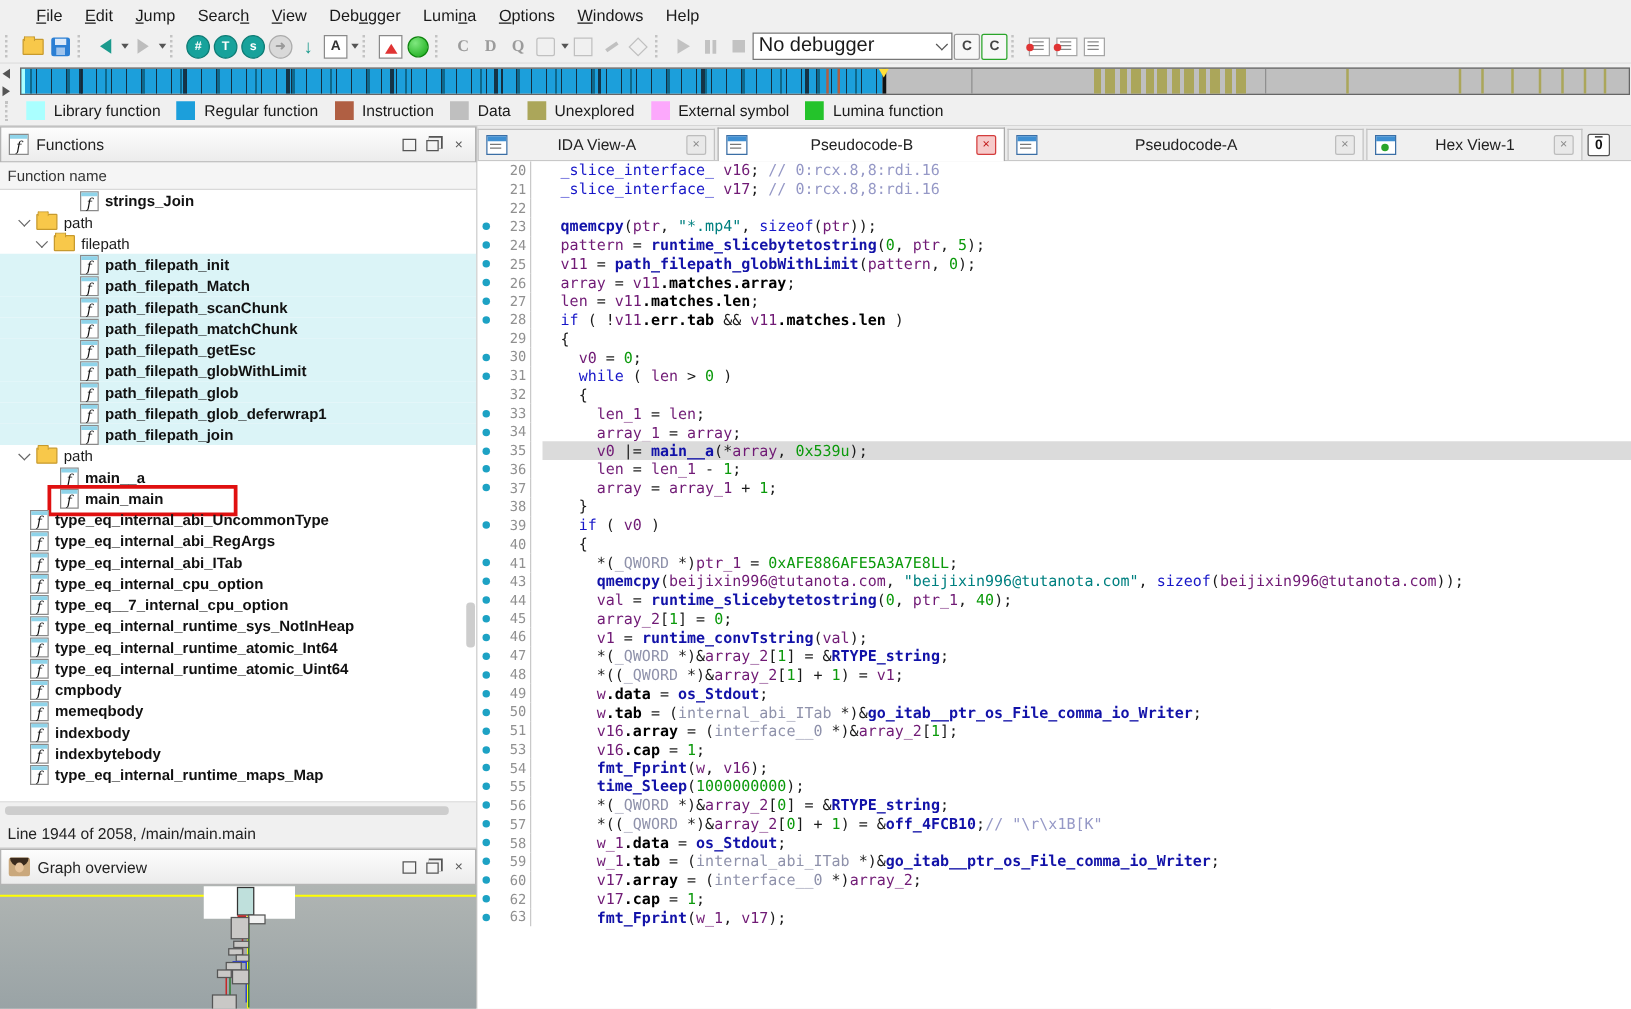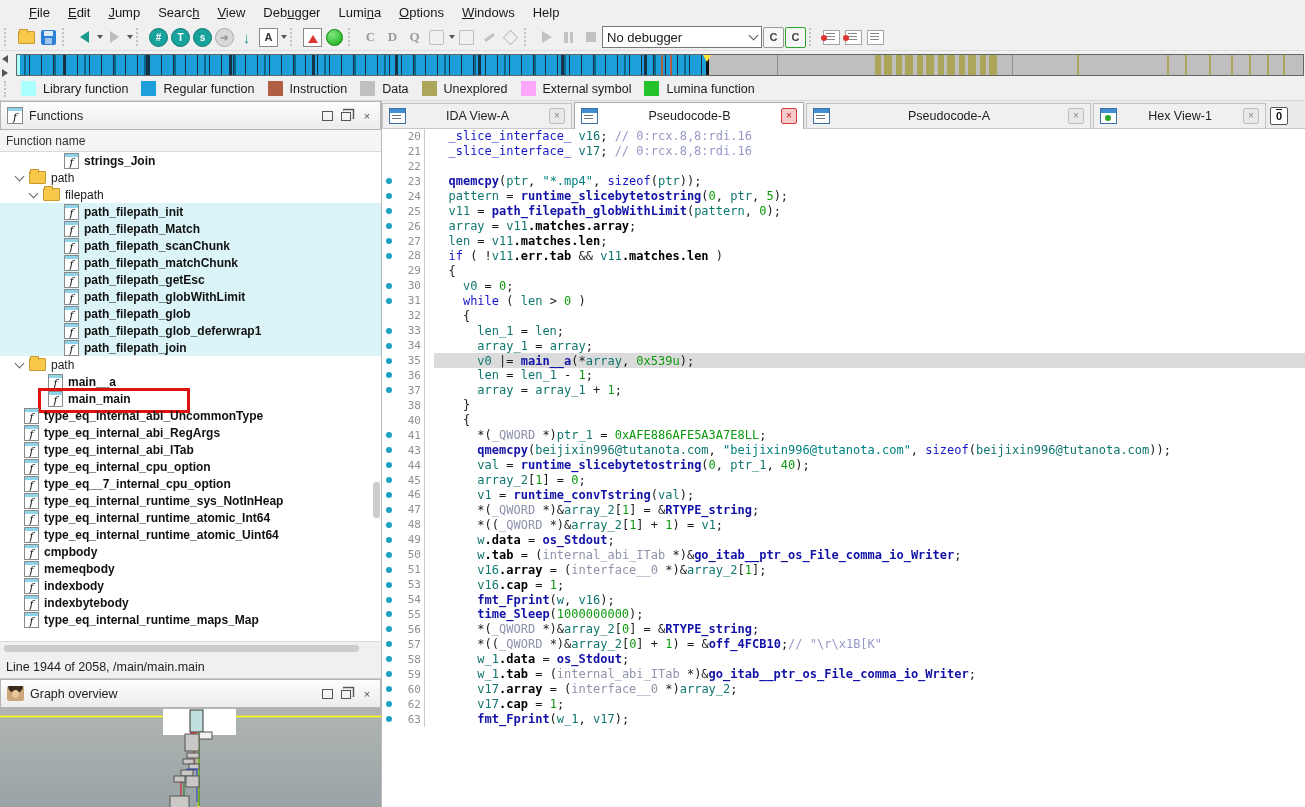--- a/index.html
+++ b/index.html
@@ -27,21 +27,21 @@
   .arrow-r{width:0;height:0;border-top:6px solid transparent;border-bottom:6px solid transparent;border-left:9px solid #bdbdbd;}
   .down-arrow{color:#1a9a8d;font-weight:bold;font-size:15px;line-height:15px;}
   .abox{width:17px;height:17px;border:1px solid #8a8a8a;background:#fff;display:flex;align-items:center;justify-content:center;font-size:11px;font-weight:bold;color:#333;}
   .redtri-box{width:17px;height:17px;border:1px solid #8a8a8a;background:#fff;display:flex;align-items:flex-end;justify-content:center;}
   .redtri{width:0;height:0;border-left:5px solid transparent;border-right:5px solid transparent;border-bottom:8px solid #e03434;margin-bottom:3px;}
   .green-ball{width:15px;height:15px;border-radius:50%;background:radial-gradient(circle at 35% 30%,#7fe87f,#13a713);border:1px solid #0d850d;}
   .gray-letter{color:#9b9b9b;font-weight:bold;font-size:13px;font-family:"Liberation Serif",serif;}
   .play-tri{width:0;height:0;border-top:6px solid transparent;border-bottom:6px solid transparent;border-left:10px solid #c2c2c2;}
   .pause-ic{display:flex;gap:2px;}.pause-ic i{width:3.5px;height:11px;background:#c2c2c2;display:block;}
   .stop-ic{width:10px;height:10px;background:#c2c2c2;}
-  .combo{width:150px;height:20px;border:1px solid #767676;background:#fff;display:flex;align-items:center;padding:0 4px;justify-content:space-between;font-size:13px;}
+  .combo{width:150px;height:20px;border:1px solid #767676;background:#fff;display:flex;align-items:center;padding:0 4px;justify-content:space-between;font-size:16px;}
   .combo .chev{width:6px;height:6px;border-right:1.5px solid #555;border-bottom:1.5px solid #555;transform:rotate(45deg);margin-top:-3px;}
   .cbtn{width:19px;height:19px;border:1px solid #9a9a9a;border-radius:2px;background:#f7f7f7;display:flex;align-items:center;justify-content:center;font-size:11px;font-weight:bold;color:#444;}
   .list-ic{width:15px;height:13px;border:1px solid #a5a5a5;background:#fff;position:relative;}
   .list-ic:before{content:"";position:absolute;left:2px;top:2px;width:9px;height:1.5px;background:#888;box-shadow:0 3px 0 #888,0 6px 0 #888;}
   .list-ic.reddot:after{content:"";position:absolute;left:-3px;top:4px;width:6px;height:6px;border-radius:50%;background:#e03434;}
   .pencil-ic{width:14px;height:14px;position:relative;}
   .pencil-ic:before{content:"";position:absolute;left:2px;top:6px;width:11px;height:3px;background:#c0c0c0;transform:rotate(-35deg);}
   .diamond-ic{width:9px;height:9px;border:1.5px solid #c0c0c0;transform:rotate(45deg);}
   .brack-ic{width:13px;height:13px;border:1.5px solid #c0c0c0;border-radius:2px;}
   
@@ -119,21 +119,21 @@
   .code-line{height:14.95px;display:flex;align-items:center;white-space:pre;}
   .code-line .dotcol{width:13px;display:flex;align-items:center;justify-content:center;flex:none;}
   .dot{width:6px;height:6px;border-radius:50%;background:#1da2c4;}
   .code-line .lnum{width:26px;text-align:right;color:#909090;font-size:11px;flex:none;padding-right:3px;}
   .code-line .gsep{width:1px;align-self:stretch;background:#c9c9c9;flex:none;margin-right:9px;}
   .code-line.hl .hlwrap{background:#dbdbdb;}
   .hlwrap{flex:1;display:flex;align-items:center;height:100%;}
   .tk-p{color:#1a1a1a;}
   .tk-k{color:#1616c8;}
   .tk-t{color:#1616c8;}
-  .tk-v{color:#0f766e;}
+  .tk-v{color:#701a75;}
   .tk-f{color:#1212a8;font-weight:bold;}
   .tk-n{color:#0c9a0c;}
   .tk-s{color:#008080;}
   .tk-c{color:#9598c6;}
   .tk-m{color:#8f92ab;}
   .tk-b{color:#000;font-weight:bold;}
 </style>
 </head>
 <body>
 
@@ -534,20 +534,21 @@
           <div class="code-line"><span class="dotcol"></span><span class="lnum">29</span><span class="gsep"></span><span class="hlwrap"><span style="white-space: pre;"><span class="tk-p">  </span><span class="tk-p">{</span></span></span></div>
           <div class="code-line"><span class="dotcol"><span class="dot"></span></span><span class="lnum">30</span><span class="gsep"></span><span class="hlwrap"><span style="white-space: pre;"><span class="tk-p">    </span><span class="tk-v">v0</span><span class="tk-p"> = </span><span class="tk-n">0</span><span class="tk-p">;</span></span></span></div>
           <div class="code-line"><span class="dotcol"><span class="dot"></span></span><span class="lnum">31</span><span class="gsep"></span><span class="hlwrap"><span style="white-space: pre;"><span class="tk-p">    </span><span class="tk-k">while</span><span class="tk-p"> ( </span><span class="tk-v">len</span><span class="tk-p"> &gt; </span><span class="tk-n">0</span><span class="tk-p"> )</span></span></span></div>
           <div class="code-line"><span class="dotcol"></span><span class="lnum">32</span><span class="gsep"></span><span class="hlwrap"><span style="white-space: pre;"><span class="tk-p">    </span><span class="tk-p">{</span></span></span></div>
           <div class="code-line"><span class="dotcol"><span class="dot"></span></span><span class="lnum">33</span><span class="gsep"></span><span class="hlwrap"><span style="white-space: pre;"><span class="tk-p">      </span><span class="tk-v">len_1</span><span class="tk-p"> = </span><span class="tk-v">len</span><span class="tk-p">;</span></span></span></div>
           <div class="code-line"><span class="dotcol"><span class="dot"></span></span><span class="lnum">34</span><span class="gsep"></span><span class="hlwrap"><span style="white-space: pre;"><span class="tk-p">      </span><span class="tk-v">array_1</span><span class="tk-p"> = </span><span class="tk-v">array</span><span class="tk-p">;</span></span></span></div>
           <div class="code-line hl"><span class="dotcol"><span class="dot"></span></span><span class="lnum">35</span><span class="gsep"></span><span class="hlwrap"><span style="white-space: pre;"><span class="tk-p">      </span><span class="tk-v">v0</span><span class="tk-p"> |= </span><span class="tk-f">main__a</span><span class="tk-p">(*</span><span class="tk-v">array</span><span class="tk-p">, </span><span class="tk-n">0x539u</span><span class="tk-p">);</span></span></span></div>
           <div class="code-line"><span class="dotcol"><span class="dot"></span></span><span class="lnum">36</span><span class="gsep"></span><span class="hlwrap"><span style="white-space: pre;"><span class="tk-p">      </span><span class="tk-v">len</span><span class="tk-p"> = </span><span class="tk-v">len_1</span><span class="tk-p"> - </span><span class="tk-n">1</span><span class="tk-p">;</span></span></span></div>
           <div class="code-line"><span class="dotcol"><span class="dot"></span></span><span class="lnum">37</span><span class="gsep"></span><span class="hlwrap"><span style="white-space: pre;"><span class="tk-p">      </span><span class="tk-v">array</span><span class="tk-p"> = </span><span class="tk-v">array_1</span><span class="tk-p"> + </span><span class="tk-n">1</span><span class="tk-p">;</span></span></span></div>
           <div class="code-line"><span class="dotcol"></span><span class="lnum">38</span><span class="gsep"></span><span class="hlwrap"><span style="white-space: pre;"><span class="tk-p">    </span><span class="tk-p">}</span></span></span></div>
+          <div class="code-line"><span class="dotcol"><span class="dot"></span></span><span class="lnum">39</span><span class="gsep"></span><span class="hlwrap"><span style="white-space: pre;"><span class="tk-p">    </span><span class="tk-k">if</span><span class="tk-p"> ( </span><span class="tk-v">v0</span><span class="tk-p"> )</span></span></span></div>
           <div class="code-line"><span class="dotcol"></span><span class="lnum">40</span><span class="gsep"></span><span class="hlwrap"><span style="white-space: pre;"><span class="tk-p">    </span><span class="tk-p">{</span></span></span></div>
           <div class="code-line"><span class="dotcol"><span class="dot"></span></span><span class="lnum">41</span><span class="gsep"></span><span class="hlwrap"><span style="white-space: pre;"><span class="tk-p">      </span><span class="tk-p">*(</span><span class="tk-m">_QWORD</span><span class="tk-p"> *)</span><span class="tk-v">ptr_1</span><span class="tk-p"> = </span><span class="tk-n">0xAFE886AFE5A3A7E8LL</span><span class="tk-p">;</span></span></span></div>
           <div class="code-line"><span class="dotcol"><span class="dot"></span></span><span class="lnum">43</span><span class="gsep"></span><span class="hlwrap"><span style="white-space: pre;"><span class="tk-p">      </span><span class="tk-f">qmemcpy</span><span class="tk-p">(</span><span class="tk-v">beijixin996@tutanota.com</span><span class="tk-p">, </span><span class="tk-s">"beijixin996@tutanota.com"</span><span class="tk-p">, </span><span class="tk-k">sizeof</span><span class="tk-p">(</span><span class="tk-v">beijixin996@tutanota.com</span><span class="tk-p">));</span></span></span></div>
           <div class="code-line"><span class="dotcol"><span class="dot"></span></span><span class="lnum">44</span><span class="gsep"></span><span class="hlwrap"><span style="white-space: pre;"><span class="tk-p">      </span><span class="tk-v">val</span><span class="tk-p"> = </span><span class="tk-f">runtime_slicebytetostring</span><span class="tk-p">(</span><span class="tk-n">0</span><span class="tk-p">, </span><span class="tk-v">ptr_1</span><span class="tk-p">, </span><span class="tk-n">40</span><span class="tk-p">);</span></span></span></div>
           <div class="code-line"><span class="dotcol"><span class="dot"></span></span><span class="lnum">45</span><span class="gsep"></span><span class="hlwrap"><span style="white-space: pre;"><span class="tk-p">      </span><span class="tk-v">array_2</span><span class="tk-p">[</span><span class="tk-n">1</span><span class="tk-p">] = </span><span class="tk-n">0</span><span class="tk-p">;</span></span></span></div>
           <div class="code-line"><span class="dotcol"><span class="dot"></span></span><span class="lnum">46</span><span class="gsep"></span><span class="hlwrap"><span style="white-space: pre;"><span class="tk-p">      </span><span class="tk-v">v1</span><span class="tk-p"> = </span><span class="tk-f">runtime_convTstring</span><span class="tk-p">(</span><span class="tk-v">val</span><span class="tk-p">);</span></span></span></div>
           <div class="code-line"><span class="dotcol"><span class="dot"></span></span><span class="lnum">47</span><span class="gsep"></span><span class="hlwrap"><span style="white-space: pre;"><span class="tk-p">      </span><span class="tk-p">*(</span><span class="tk-m">_QWORD</span><span class="tk-p"> *)&amp;</span><span class="tk-v">array_2</span><span class="tk-p">[</span><span class="tk-n">1</span><span class="tk-p">] = &amp;</span><span class="tk-f">RTYPE_string</span><span class="tk-p">;</span></span></span></div>
           <div class="code-line"><span class="dotcol"><span class="dot"></span></span><span class="lnum">48</span><span class="gsep"></span><span class="hlwrap"><span style="white-space: pre;"><span class="tk-p">      </span><span class="tk-p">*((</span><span class="tk-m">_QWORD</span><span class="tk-p"> *)&amp;</span><span class="tk-v">array_2</span><span class="tk-p">[</span><span class="tk-n">1</span><span class="tk-p">] + </span><span class="tk-n">1</span><span class="tk-p">) = </span><span class="tk-v">v1</span><span class="tk-p">;</span></span></span></div>
           <div class="code-line"><span class="dotcol"><span class="dot"></span></span><span class="lnum">49</span><span class="gsep"></span><span class="hlwrap"><span style="white-space: pre;"><span class="tk-p">      </span><span class="tk-v">w</span><span class="tk-b">.data</span><span class="tk-p"> = </span><span class="tk-f">os_Stdout</span><span class="tk-p">;</span></span></span></div>
           <div class="code-line"><span class="dotcol"><span class="dot"></span></span><span class="lnum">50</span><span class="gsep"></span><span class="hlwrap"><span style="white-space: pre;"><span class="tk-p">      </span><span class="tk-v">w</span><span class="tk-b">.tab</span><span class="tk-p"> = (</span><span class="tk-m">internal_abi_ITab</span><span class="tk-p"> *)&amp;</span><span class="tk-f">go_itab__ptr_os_File_comma_io_Writer</span><span class="tk-p">;</span></span></span></div>

